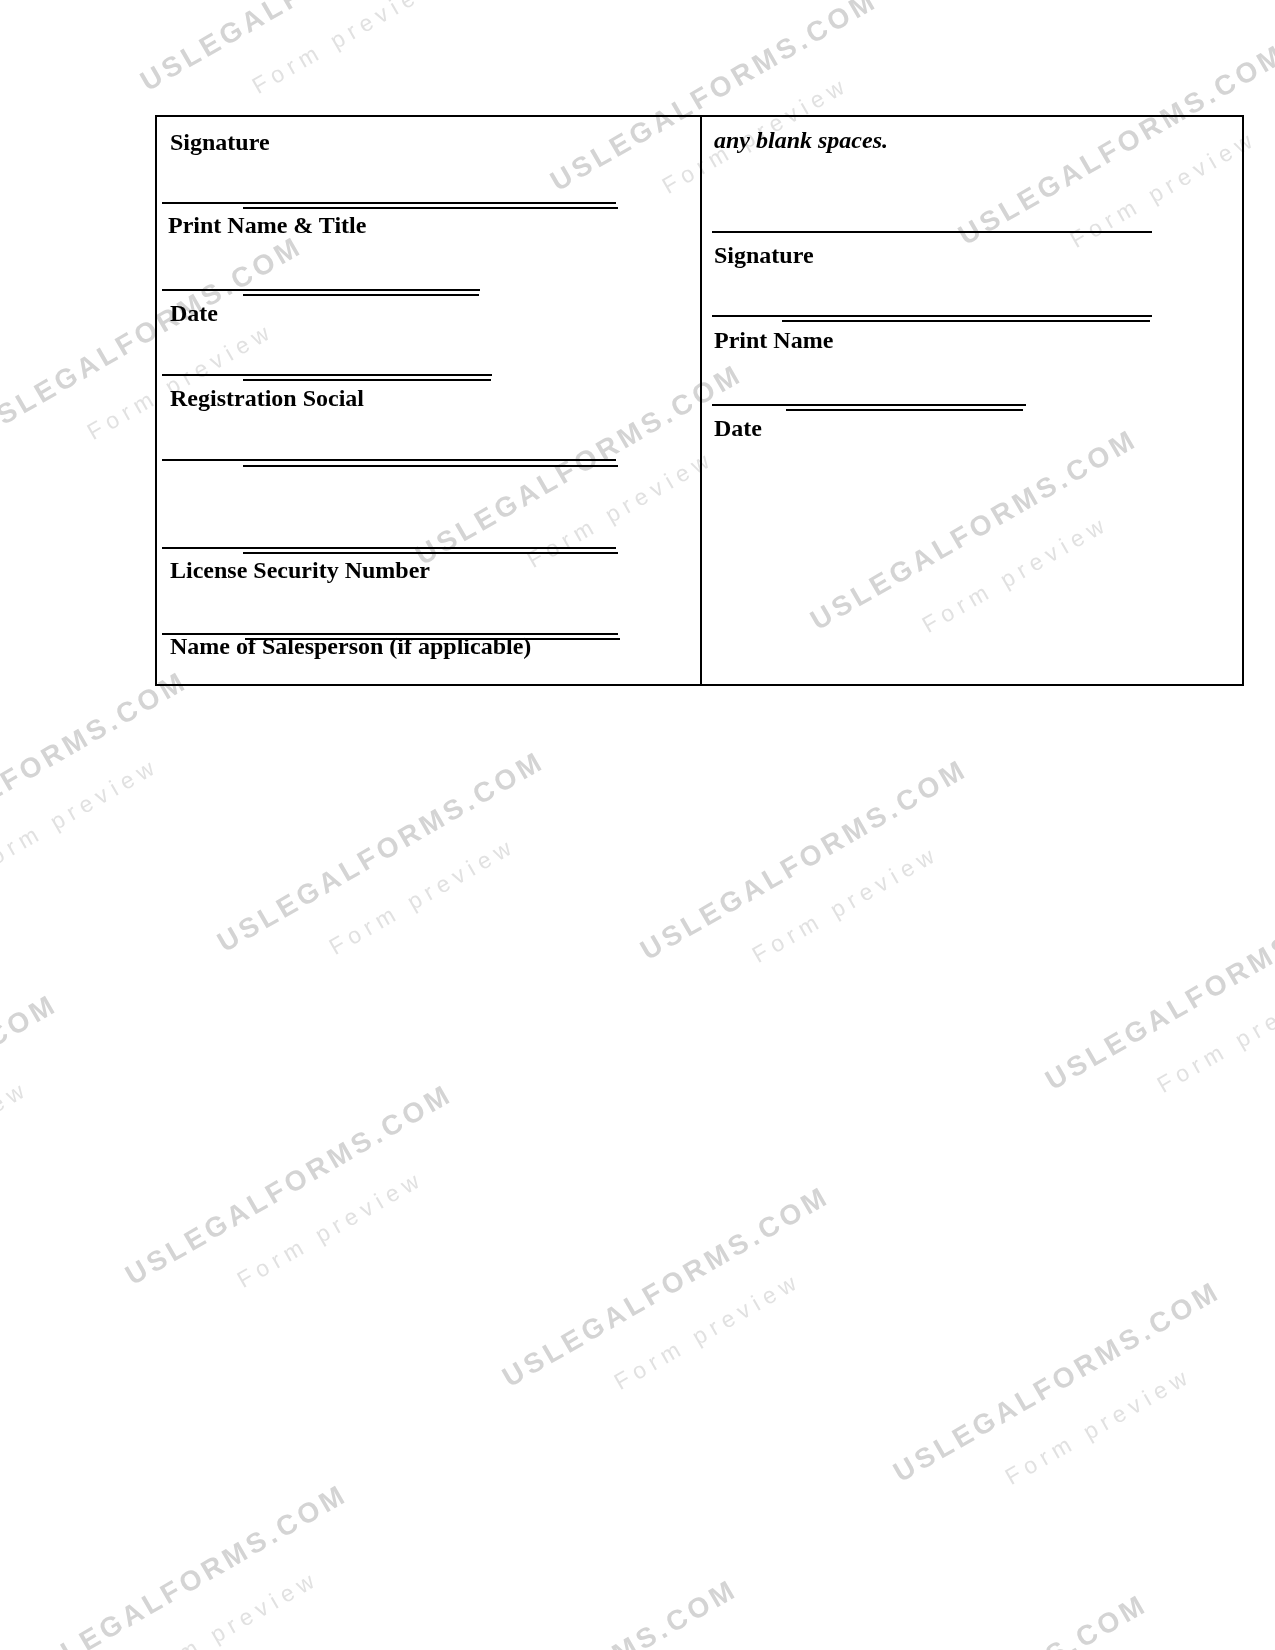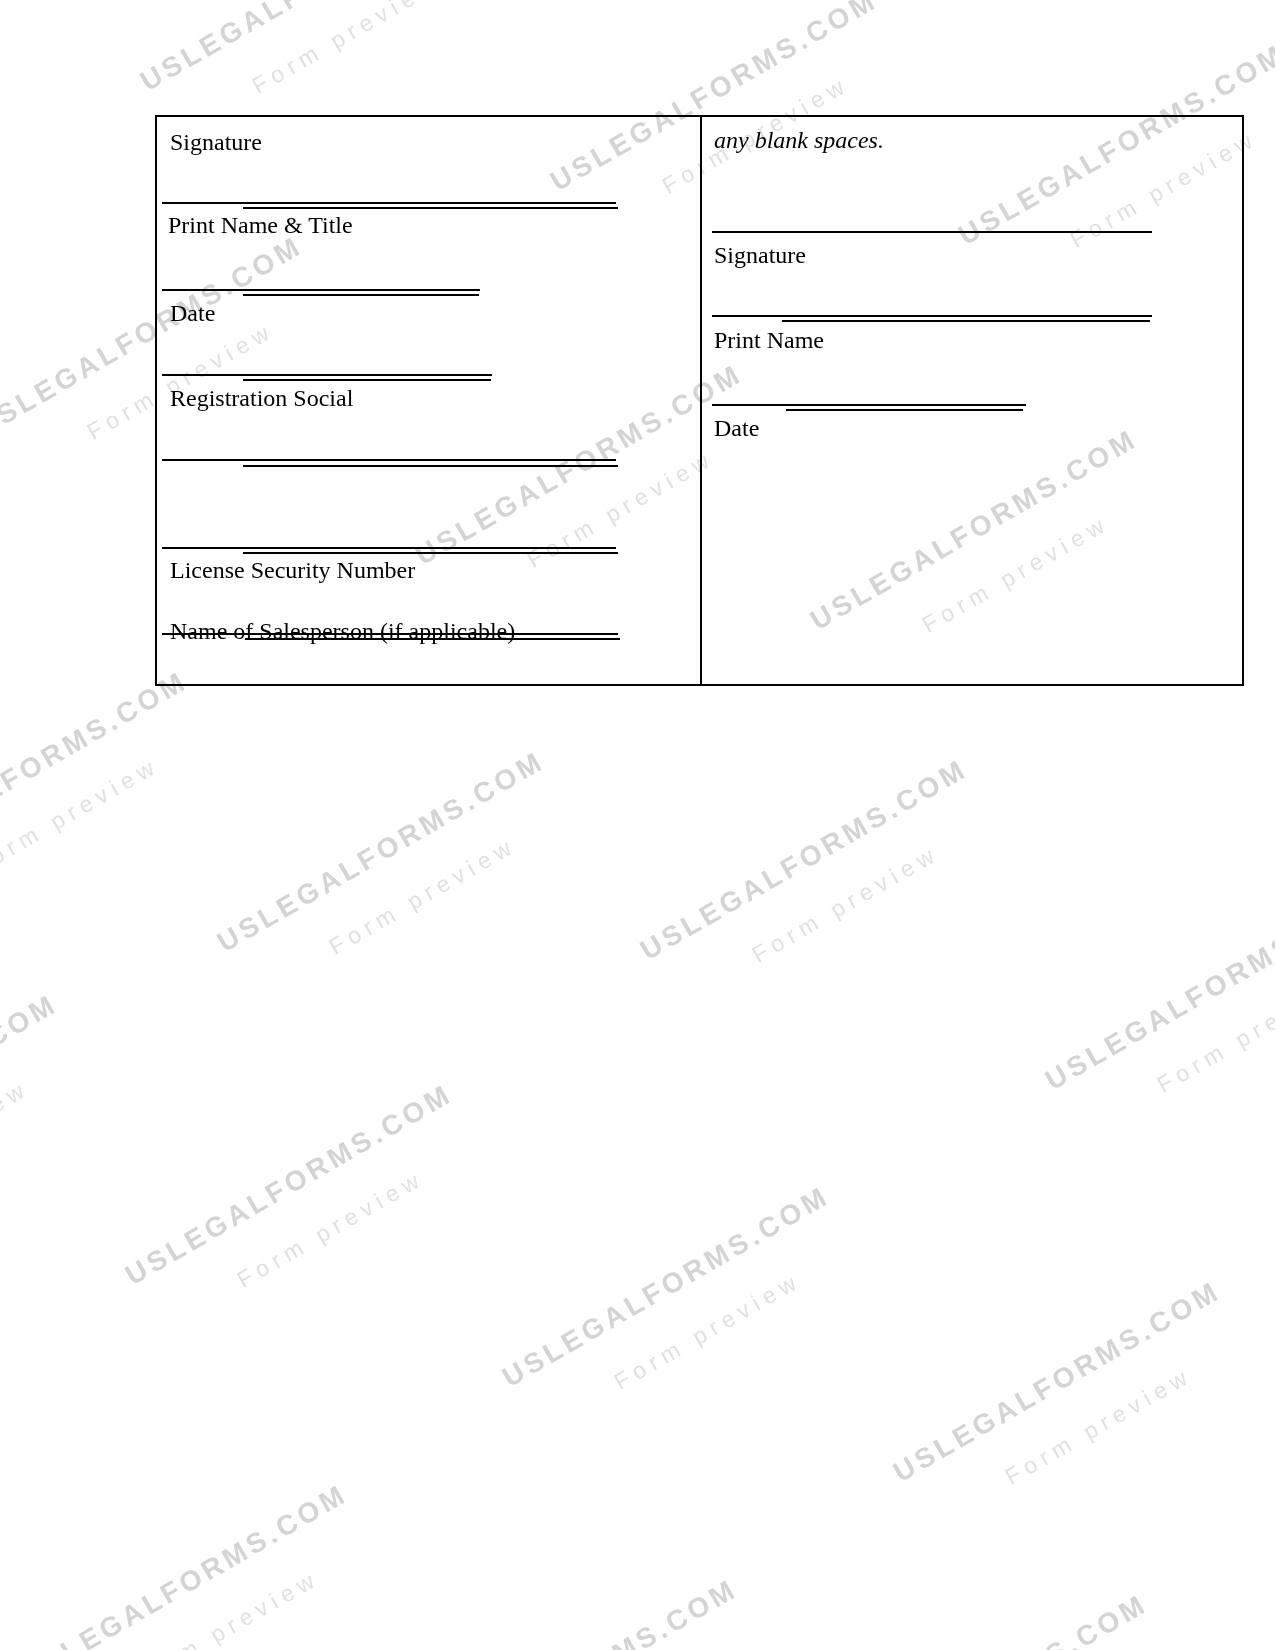--- a/index.html
+++ b/index.html
@@ -38,21 +38,21 @@
   .form-table{
     position:absolute;
     left:155px;top:115px;
     width:1089px;height:571px;
     border:2px solid #000;
     box-sizing:border-box;
     display:flex;
     z-index:1;
     background:transparent;
   }
-  .cell{position:relative;box-sizing:border-box;height:100%;}
+  .cell{position:relative;box-sizing:border-box;height:100%;font-weight:bold;}
   .cell-left{width:545px;border-right:2px solid #000;}
   .cell-right{flex:1;}
   .field-label{
     position:absolute;
     font-size:24px;
     line-height:1.15;
     color:#000;
     white-space:nowrap;
   }
   .note{font-style:italic;}
@@ -121,21 +121,21 @@
 
       <div class="bar" style="left:5px;top:342px;width:454px"></div>
       <div class="bar" style="left:86px;top:348px;width:375px"></div>
 
       <div class="bar" style="left:5px;top:430px;width:454px"></div>
       <div class="bar" style="left:86px;top:435px;width:375px"></div>
       <div class="field-label" style="left:13px;top:440px">License Security Number</div>
 
       <div class="bar" style="left:5px;top:516px;width:456px"></div>
       <div class="bar" style="left:88px;top:521px;width:375px"></div>
-      <div class="field-label" style="left:13px;top:501px">Name of Salesperson (if applicable)</div>
+      <div class="field-label" style="left:13px;top:516px">Name of Salesperson (if applicable)</div>
     </div>
 
     <div class="cell cell-right">
       <div class="field-label note" style="left:12px;top:10px">any blank spaces.</div>
 
       <div class="bar" style="left:10px;top:114px;width:440px"></div>
       <div class="field-label" style="left:12px;top:125px">Signature</div>
 
       <div class="bar" style="left:10px;top:198px;width:440px"></div>
       <div class="bar" style="left:80px;top:203px;width:368px"></div>

